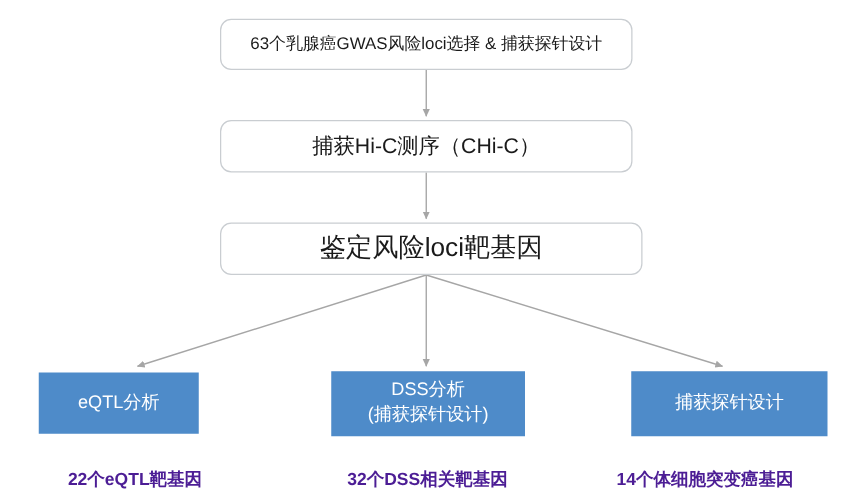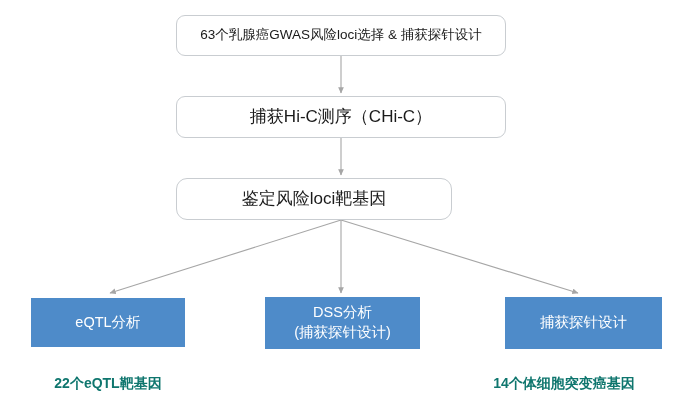--- a/index.html
+++ b/index.html
@@ -32,43 +32,43 @@
     background: #ffffff;
     display: flex;
     align-items: center;
     justify-content: center;
     color: #1a1a1a;
     line-height: 1.25;
     z-index: 2;
   }
   .stage-1 { left: 176px; top: 15px; width: 330px; height: 41px; font-size: 13.5px; }
   .stage-2 { left: 176px; top: 96px; width: 330px; height: 42px; font-size: 17px; }
-  .stage-3 { left: 176px; top: 178px; width: 276px; height: 42px; font-size: 17px; border-radius: 11px; }
+  .stage-3 { left: 176px; top: 178px; width: 338px; height: 42px; font-size: 21px; }
 
   .analysis-box {
     position: absolute;
     box-sizing: border-box;
     background: #4e8bc9;
     display: flex;
     flex-direction: column;
     align-items: center;
     justify-content: center;
     color: #ffffff;
     text-align: center;
     font-size: 14.5px;
     line-height: 1.35;
     z-index: 2;
   }
-  .analysis-1 { left: 31px; top: 298px; width: 154px; height: 49px; }
+  .analysis-1 { left: 31px; top: 298px; width: 128px; height: 49px; }
   .analysis-2 { left: 265px; top: 297px; width: 155px; height: 52px; }
   .analysis-3 { left: 505px; top: 297px; width: 157px; height: 52px; }
 
   .result-label {
     position: absolute;
-    color: #0f766e;
+    color: #4c1d95;
     font-weight: bold;
     font-size: 14px;
     text-align: center;
     z-index: 2;
     white-space: nowrap;
   }
   .result-1 { left: 8px; top: 375px; width: 200px; }
   .result-2 { left: 242px; top: 375px; width: 200px; }
   .result-3 { left: 458px; top: 375px; width: 212px; text-align: center; }
 
@@ -117,16 +117,17 @@
     <span class="box-line">DSS分析</span>
     <span class="box-line">(捕获探针设计)</span>
   </div>
 
   <div class="analysis-box analysis-3">
     <span class="box-line">捕获探针设计</span>
   </div>
 
   <div class="result-label result-1">22个eQTL靶基因</div>
 
+  <div class="result-label result-2">32个DSS相关靶基因</div>
 
   <div class="result-label result-3">14个体细胞突变癌基因</div>
 
 </div>
 
 </body></html>

